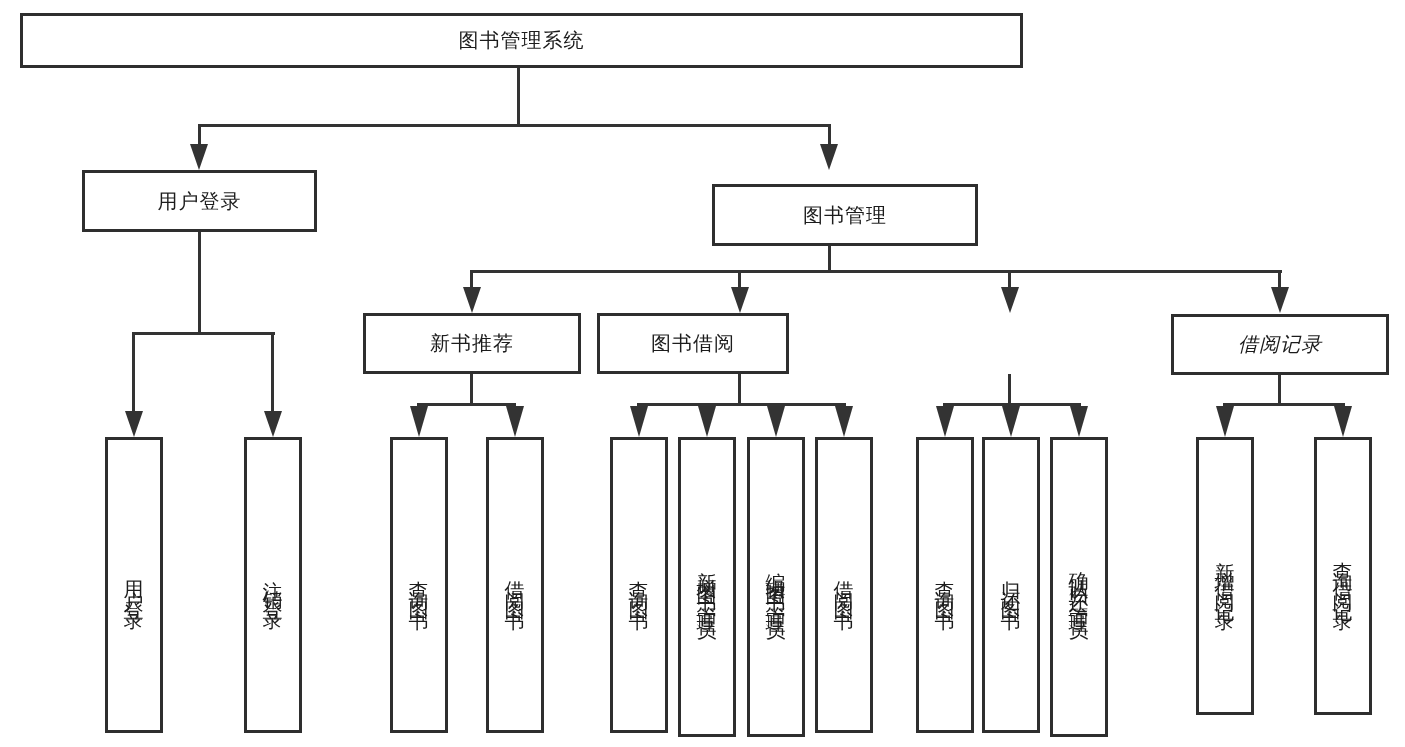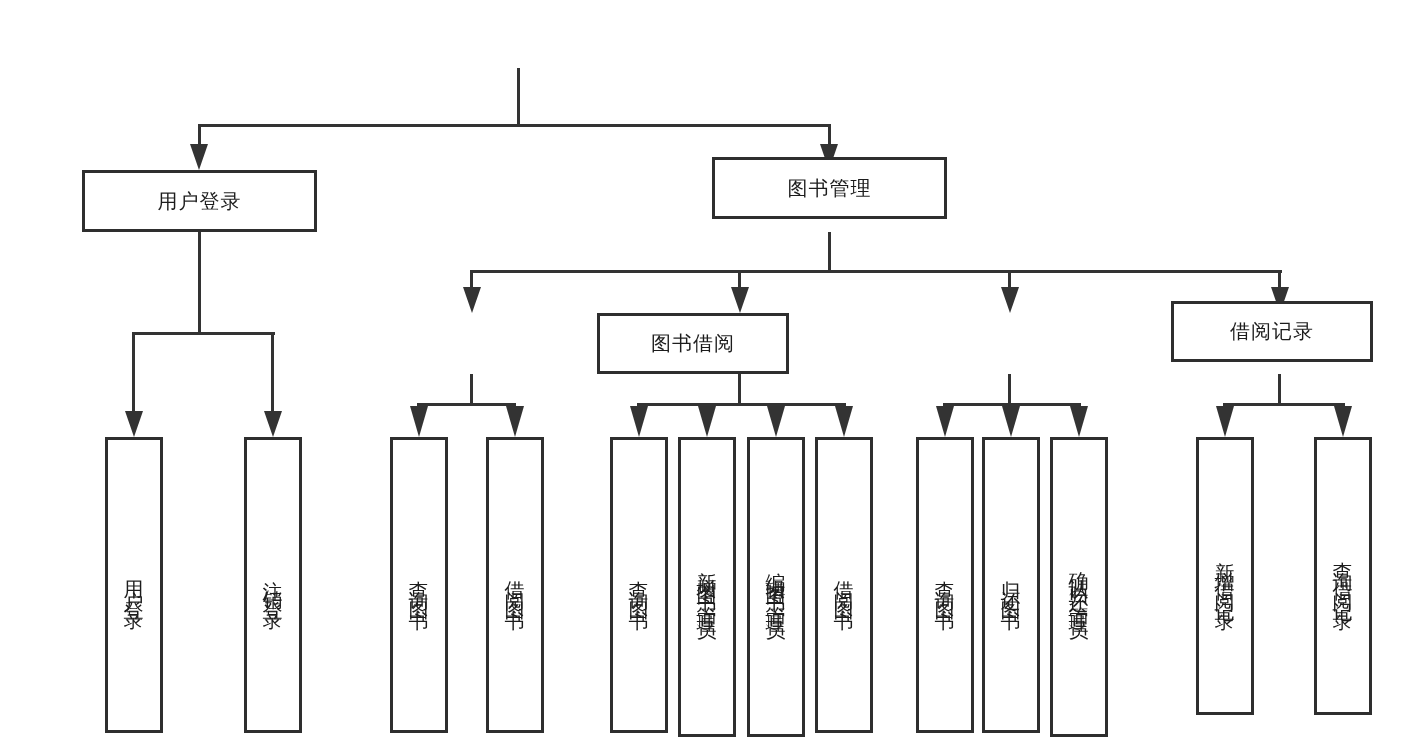--- a/index.html
+++ b/index.html
@@ -64,32 +64,35 @@
     letter-spacing: 1px;
     z-index: 3;
     white-space: nowrap;
   }
 </style>
 </head>
 <body>
 
 <div class="canvas">
 
+  <div class="box" style="left:20px; top:13px; width:1003px; height:55px;">
+    <span>图书管理系统</span>
+  </div>
 
   <div class="line" style="left:517px; top:68px;  width:3px;  height:56px;"></div>
   <div class="line" style="left:198px; top:124px; width:633px; height:3px;"></div>
   <div class="line" style="left:198px; top:124px; width:3px;  height:22px;"></div>
   <div class="arrow" style="left:190px; top:144px;"></div>
   <div class="line" style="left:828px; top:124px; width:3px;  height:22px;"></div>
   <div class="arrow" style="left:820px; top:144px;"></div>
 
   <div class="box" style="left:82px; top:170px; width:235px; height:62px;">
     <span>用户登录</span>
   </div>
-  <div class="box" style="left:712px; top:157px; width:235px; height:62px;">
+  <div class="box" style="left:712px; top:184px; width:266px; height:62px;">
     <span>图书管理</span>
   </div>
 
   <div class="line" style="left:198px; top:232px; width:3px;   height:103px;"></div>
   <div class="line" style="left:132px; top:332px; width:143px; height:3px;"></div>
   <div class="line" style="left:132px; top:332px; width:3px;   height:79px;"></div>
   <div class="arrow" style="left:125px; top:411px;"></div>
   <div class="line" style="left:271px; top:332px; width:3px;   height:79px;"></div>
   <div class="arrow" style="left:264px; top:411px;"></div>
 
@@ -97,24 +100,27 @@
   <div class="line" style="left:470px; top:270px; width:812px; height:3px;"></div>
   <div class="line" style="left:470px;  top:270px; width:3px; height:18px;"></div>
   <div class="arrow" style="left:463px;  top:287px;"></div>
   <div class="line" style="left:738px;  top:270px; width:3px; height:18px;"></div>
   <div class="arrow" style="left:731px;  top:287px;"></div>
   <div class="line" style="left:1008px; top:270px; width:3px; height:18px;"></div>
   <div class="arrow" style="left:1001px; top:287px;"></div>
   <div class="line" style="left:1278px; top:270px; width:3px; height:18px;"></div>
   <div class="arrow" style="left:1271px; top:287px;"></div>
 
+  <div class="box" style="left:363px;  top:313px; width:218px; height:61px;">
+    <span>新书推荐</span>
+  </div>
   <div class="box" style="left:597px;  top:313px; width:192px; height:61px;">
     <span>图书借阅</span>
   </div>
-  <div class="box" style="left:1171px; top:301px; width:202px; height:61px;">
+  <div class="box" style="left:1171px; top:314px; width:218px; height:61px;font-style:italic;">
     <span>借阅记录</span>
   </div>
 
   <div class="line" style="left:470px; top:374px; width:3px;  height:32px;"></div>
   <div class="line" style="left:417px; top:403px; width:99px; height:3px;"></div>
   <div class="arrow tall" style="left:410px; top:406px;"></div>
   <div class="arrow tall" style="left:506px; top:406px;"></div>
 
   <div class="line" style="left:738px; top:374px; width:3px;   height:32px;"></div>
   <div class="line" style="left:637px; top:403px; width:209px; height:3px;"></div>

